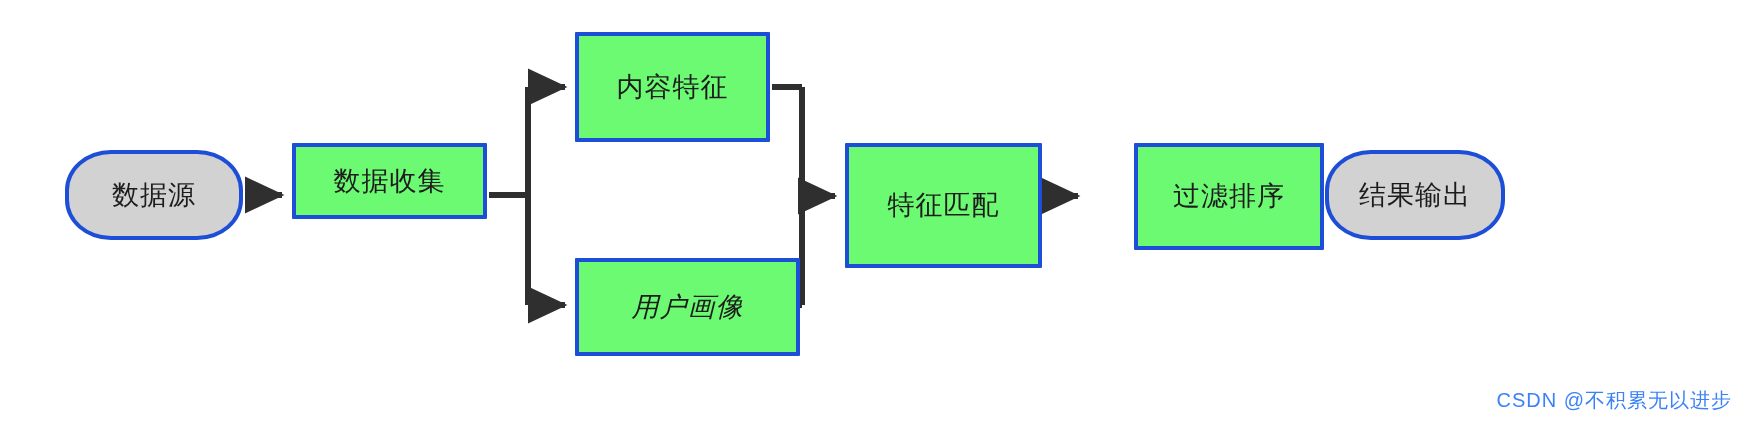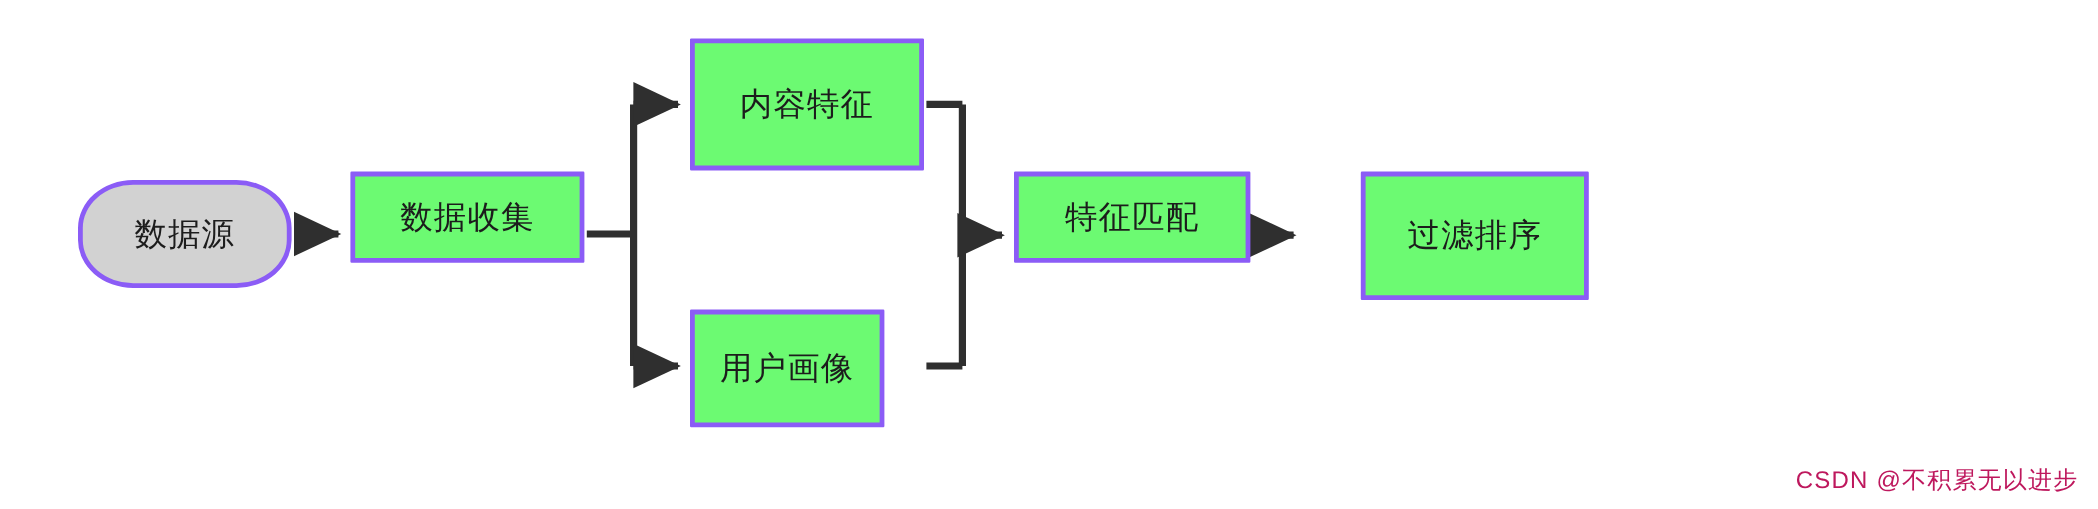--- a/index.html
+++ b/index.html
@@ -25,21 +25,21 @@
     width: 1748px;
     height: 424px;
     pointer-events: none;
   }
   .node {
     position: absolute;
     box-sizing: border-box;
     display: flex;
     align-items: center;
     justify-content: center;
-    border: 4px solid #8b5cf6;
+    border: 4px solid #1d4ed8;
     color: #1c1c1c;
     font-size: 27px;
     letter-spacing: 1px;
     line-height: 1;
     white-space: nowrap;
     z-index: 2;
   }
   .node.process {
     background: #6cfa72;
     border-radius: 1px;
@@ -49,21 +49,21 @@
     border-radius: 46px / 40px;
   }
   .node-label {
     display: block;
   }
   #watermark {
     position: absolute;
     right: 16px;
     bottom: 10px;
     font-size: 20px;
-    color: #be185d;
+    color: #3b82f6;
     letter-spacing: 1px;
     white-space: nowrap;
     z-index: 3;
   }
 </style>
 </head>
 <body>
 
 <div id="canvas">
 
@@ -105,28 +105,31 @@
   </div>
 
   <div class="node process" style="left:292px; top:143px; width:195px; height:76px;">
     <span class="node-label">数据收集</span>
   </div>
 
   <div class="node process" style="left:575px; top:32px; width:195px; height:110px;">
     <span class="node-label">内容特征</span>
   </div>
 
-  <div class="node process" style="left:575px; top:258px; width:162px; height:98px;">
+  <div class="node process" style="left:575px; top:258px; width:225px; height:98px;font-style:italic;">
     <span class="node-label">用户画像</span>
   </div>
 
-  <div class="node process" style="left:845px; top:143px; width:197px; height:76px;">
+  <div class="node process" style="left:845px; top:143px; width:197px; height:125px;">
     <span class="node-label">特征匹配</span>
   </div>
 
   <div class="node process" style="left:1088px; top:143px; width:190px; height:107px;margin-left:46px;">
     <span class="node-label">过滤排序</span>
   </div>
 
+  <div class="node terminal" style="left:1325px; top:150px; width:180px; height:90px;">
+    <span class="node-label">结果输出</span>
+  </div>
 
   <div id="watermark">CSDN @不积累无以进步</div>
 
 </div>
 
 </body></html>

